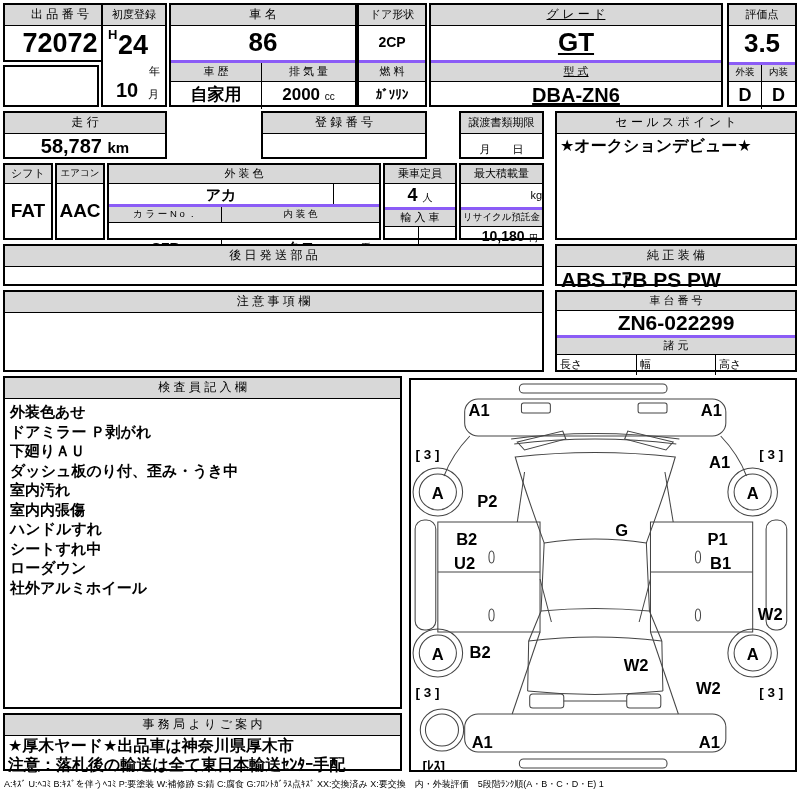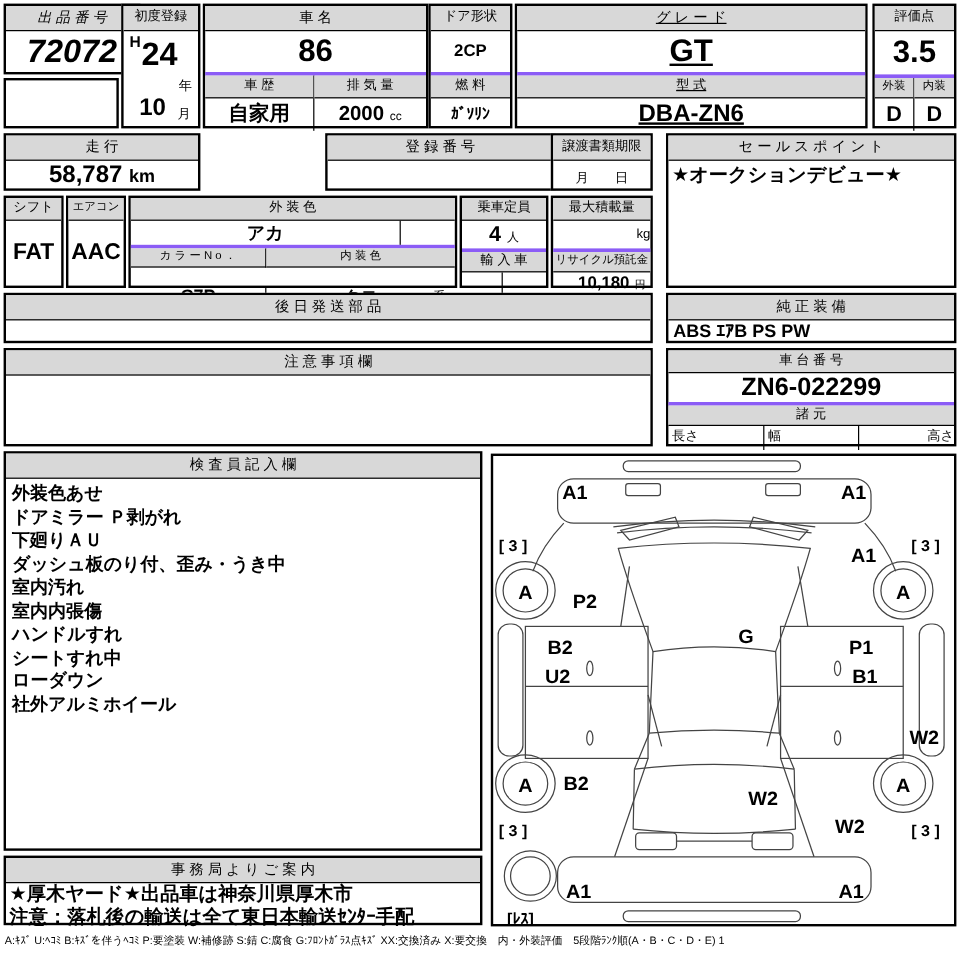--- a/index.html
+++ b/index.html
@@ -23,21 +23,21 @@
   .legend{position:absolute;left:4px;top:778px;width:794px;font-size:9px;white-space:nowrap;}
   .dlabel{font-family:"Liberation Sans",sans-serif;font-weight:bold;font-size:16px;fill:#000;}
   .dlabel.small{font-size:13px;font-weight:bold;}
   svg .ln{fill:none;stroke:#444;stroke-width:1;}
 </style>
 </head>
 <body>
 
 <div class="sheet">
 
-  <div class="box" style="left:3px;top:3px;width:114px;height:59px;font-style:italic;">
+  <div class="box" style="left:3px;top:3px;width:114px;height:59px;">
     <div class="hdr">出 品 番 号</div>
     <div class="val" style="font-size:27px;line-height:34px;">72072</div>
   </div>
   <div class="box" style="left:3px;top:65px;width:96px;height:42px;"></div>
 
   <div class="box" style="left:101px;top:3px;width:66px;height:104px;">
     <div class="hdr sm">初度登録</div>
     <div style="position:relative;height:80px;">
       <span style="position:absolute;left:5px;top:1px;font-size:13px;font-weight:bold;">H</span>
       <span style="position:absolute;left:15px;top:4px;font-size:27px;font-weight:bold;">24</span>
@@ -92,21 +92,21 @@
       </div>
     </div>
   </div>
 
   <div class="box" style="left:3px;top:111px;width:164px;height:48px;">
     <div class="hdr">走 行</div>
     <div class="val" style="font-size:20px;line-height:25px;">
       <span>58,787</span> <span style="font-size:15px;">km</span>
     </div>
   </div>
-  <div class="box" style="left:271px;top:111px;width:192px;height:48px;">
+  <div class="box" style="left:261px;top:111px;width:166px;height:48px;">
     <div class="hdr">登 録 番 号</div>
     <div></div>
   </div>
   <div class="box" style="left:459px;top:111px;width:85px;height:48px;">
     <div class="hdr sm">譲渡書類期限</div>
     <div style="font-size:11px;text-align:center;line-height:30px;">月　　日</div>
   </div>
   <div class="box" style="left:555px;top:111px;width:242px;height:129px;">
     <div class="hdr">セ ー ル ス ポ イ ン ト</div>
     <div style="font-size:16px;font-weight:bold;padding:2px 3px;">★オークションデビュー★</div>
@@ -163,41 +163,41 @@
       <span style="font-size:9px;">円</span>
     </div>
   </div>
 
   <div class="box" style="left:3px;top:244px;width:541px;height:42px;">
     <div class="hdr">後 日 発 送 部 品</div>
     <div></div>
   </div>
   <div class="box" style="left:555px;top:244px;width:242px;height:42px;">
     <div class="hdr">純 正 装 備</div>
-    <div style="font-weight:bold;font-size:15px;padding:1px 4px;">ABS ｴｱB PS PW</div>
+    <div style="font-weight:bold;font-size:21px;padding:1px 4px;">ABS ｴｱB PS PW</div>
   </div>
 
   <div class="box" style="left:3px;top:290px;width:541px;height:82px;">
     <div class="hdr">注 意 事 項 欄</div>
     <div></div>
   </div>
   <div class="box" style="left:555px;top:290px;width:242px;height:82px;">
     <div class="hdr sm" style="height:18px;line-height:16px;">車 台 番 号</div>
     <div class="val bb" style="font-size:21px;line-height:23px;height:24px;">ZN6-022299</div>
     <div class="hdr sm" style="height:16px;line-height:14px;">諸 元</div>
     <div class="row" style="height:20px;">
       <div class="cell br" style="left:0;width:80px;font-size:11px;line-height:19px;padding-left:3px;">
         <span>長さ</span>
         <span></span>
       </div>
       <div class="cell br" style="left:80px;width:79px;font-size:11px;line-height:19px;padding-left:3px;">
         <span>幅</span>
         <span></span>
       </div>
-      <div class="cell" style="left:159px;right:0;font-size:11px;line-height:19px;padding-left:3px;text-align:right;">
+      <div class="cell" style="left:159px;right:0;font-size:11px;line-height:19px;padding-left:3px;">
         <span>高さ</span>
         <span></span>
       </div>
     </div>
   </div>
 
   <div class="box" style="left:3px;top:376px;width:399px;height:333px;">
     <div class="hdr">検 査 員 記 入 欄</div>
     <div class="notes">
         <div>外装色あせ</div>

